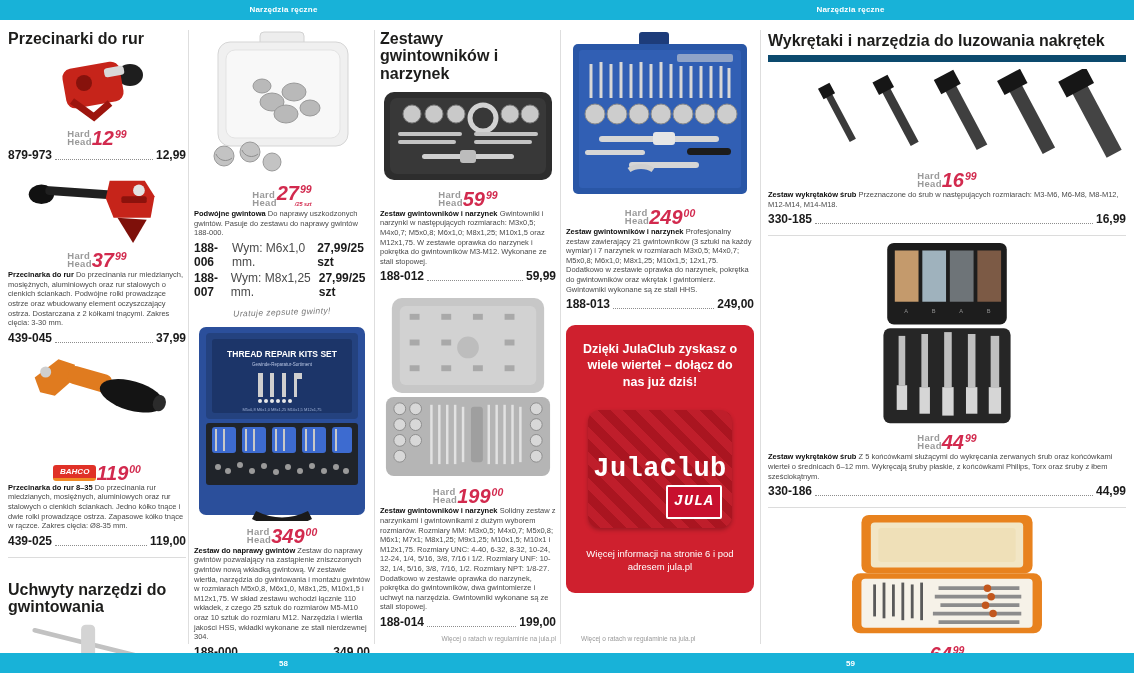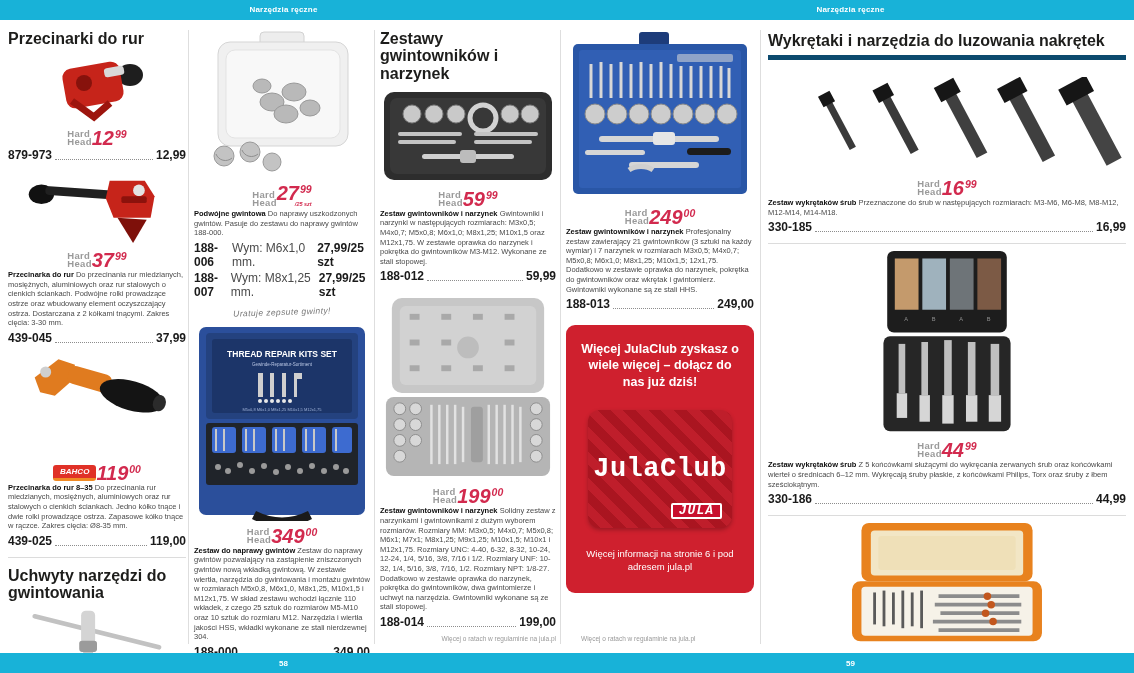--- a/index.html
+++ b/index.html
@@ -12,22 +12,22 @@
   .bar-label.l{left:0;} .bar-label.r{left:567px;}
   .pageno{position:absolute;top:0;width:567px;height:21px;line-height:21px;text-align:center;
           color:#fff;font-weight:bold;font-size:8px;}
   .pageno.l{left:0;} .pageno.r{left:567px;}
   .vline{position:absolute;top:30px;height:614px;width:1px;background:#dedede;}
   .col{position:absolute;top:30px;}
   #col1{left:8px;width:178px;} #col2{left:194px;width:176px;}
   #col3{left:380px;width:176px;} #col4{left:566px;width:188px;}
   #colR{left:768px;width:358px;top:32px;}
   .h1{font-size:16px;font-weight:bold;color:#1d1d1b;line-height:1.08;margin:0 0 6px 0;}
-  .h1.underlined{border-bottom:5px solid #0c4a6e;padding-bottom:6px;margin-bottom:12px;}
-  .sep-top{border-top:1px solid #dcdcdc;padding-top:9px;margin-top:9px;}
+  .h1.underlined{border-bottom:7px solid #0c4a6e;padding-bottom:6px;margin-bottom:2px;}
+  .sep-top{border-top:1px solid #dcdcdc;padding-top:23px;margin-top:9px;}
   .product{margin-bottom:5px;}
   .pimg{display:flex;justify-content:center;}
   .brandrow{display:flex;justify-content:center;align-items:flex-end;margin:3px 0 2px;}
   .hh{font-weight:bold;font-size:9.5px;line-height:8px;color:#9a9a9a;letter-spacing:.3px;}
   .hh span{display:block;}
   .bahco{background:#e03127;color:#fff;font-weight:bold;font-style:italic;font-size:8px;
          padding:2px 7px;border-radius:3px;border-bottom:3px solid #f08a24;display:inline-block;margin-top:46px;}
   .meec{background:#ffd200;color:#000;font-weight:bold;font-style:italic;font-size:9px;
         padding:1px 6px 2px;border-radius:3px;border:1px solid #111;transform:skewX(-8deg);display:inline-block;}
   .meec small{display:block;font-size:4.5px;font-style:normal;letter-spacing:1.5px;}
@@ -43,21 +43,21 @@
   .handnote{color:#777;font-style:italic;font-size:8.5px;text-align:center;transform:rotate(-2deg);
             margin:8px 0 4px;letter-spacing:.4px;}
   .julaclub{background:#cf202e;border-radius:9px;height:268px;margin-top:14px;padding:16px 12px 0;
             box-sizing:border-box;color:#fff;text-align:center;}
   .jc-head{font-weight:bold;font-size:12.5px;line-height:1.3;}
   .jc-card{position:relative;margin:20px 10px 0;height:118px;border-radius:12px;background:#bd1724;
            background-image:repeating-linear-gradient(45deg,rgba(0,0,0,.10) 0 9px,rgba(255,255,255,.03) 9px 18px);
            box-shadow:0 2px 4px rgba(0,0,0,.25);display:flex;align-items:center;justify-content:center;font-family:Liberation Mono, monospace;}
   .jc-card-label{font-size:27px;font-weight:bold;letter-spacing:.5px;}
   .jc-logo{position:absolute;right:10px;bottom:9px;background:#c8102e;border:2px solid #fff;
-           border-radius:2px;font-weight:bold;font-style:italic;font-size:13px;padding:0 6px;
+           border-radius:2px;font-weight:bold;font-style:italic;font-size:15px;padding:9px 6px;
            letter-spacing:1px;line-height:12px;}
   .jc-info{margin-top:20px;font-size:9.5px;line-height:1.35;}
   .rproduct{border-bottom:1px solid #dcdcdc;padding:5px 0 7px;}
   .rproduct.last{border-bottom:none;}
   .rates-note{position:absolute;top:635px;font-size:6.5px;color:#999;}
   .rates-note.n1{left:380px;width:176px;text-align:right;}
   .rates-note.n2{left:581px;width:176px;text-align:left;}
 </style>
 </head>
 <body>
@@ -450,21 +450,21 @@
       </div>
       <p class="desc"><b>Zestaw gwintowników i narzynek</b> <span>Profesjonalny zestaw zawierający 21 gwintowników (3 sztuki na każdy wymiar) i 7 narzynek w rozmiarach M3x0,5; M4x0,7; M5x0,8; M6x1,0; M8x1,25; M10x1,5; 12x1,75. Dodatkowo w zestawie oprawka do narzynek, pokrętka do gwintowników oraz wkrętak i gwintomierz. Gwintowniki wykonane są ze stali HHS.</span></p>
       <div class="art">
         <span>188-013</span>
           <span class="dots"></span>
           <span>249,00</span>
       </div>
     </div>
 
     <div class="julaclub">
-      <div class="jc-head">Więcej JulaClub zyskasz o wiele więcej – dołącz do nas już dziś!</div>
+      <div class="jc-head">Dzięki JulaClub zyskasz o wiele wierteł – dołącz do nas już dziś!</div>
       <div class="jc-card">
         <div class="jc-card-label">JulaClub</div>
         <div class="jc-logo">JULA</div>
       </div>
       <div class="jc-info">Więcej informacji na stronie 6 i pod adresem jula.pl</div>
     </div>
   </div>
 
   <div class="col" id="colR">
     <h2 class="h1 underlined">Wykrętaki i narzędzia do luzowania nakrętek</h2>

